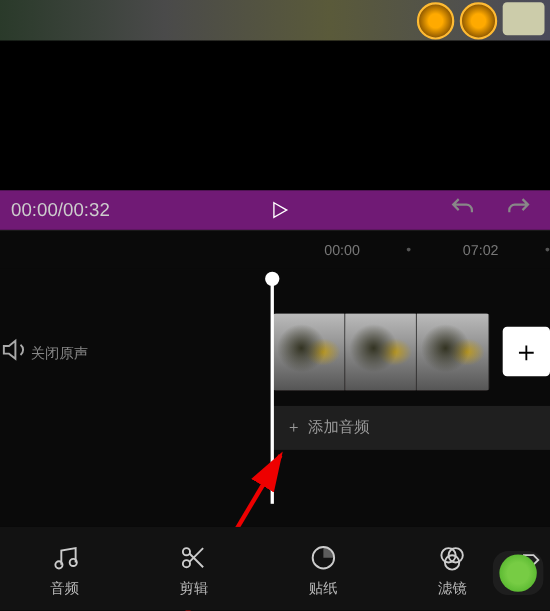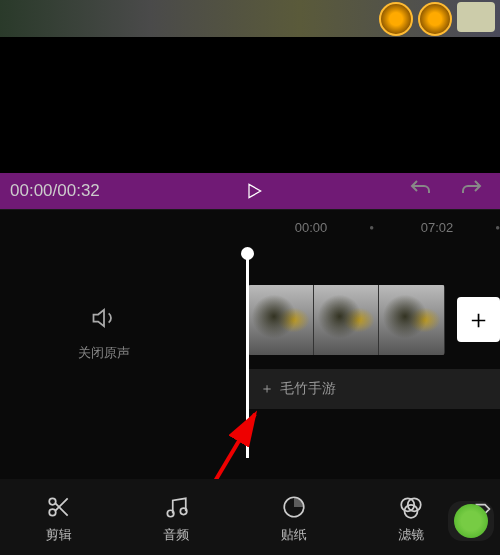--- a/index.html
+++ b/index.html
@@ -15,21 +15,21 @@
 .controls{height:36px;display:flex;align-items:center;padding:0 10px;background:#701a75;color:#ccc}
 .time{font-size:17px;color:#ccc;font-weight:400}
 .play-btn{flex:1;display:flex;justify-content:center}
 .play-btn svg{width:20px;height:20px;fill:none;stroke:#fff;stroke-width:1.5}
 .ur{display:flex;gap:28px;padding-right:6px}
 .ur svg{width:24px;height:24px;fill:none;stroke:#888;stroke-width:2}
 .ruler{height:34px;display:flex;align-items:center;color:#777;font-size:13px;border-top:1px solid #1a1a1a}
 .ruler-seg{flex:1;text-align:center;position:relative}
 .ruler-dot{position:absolute;right:0;top:50%;transform:translateY(-50%);color:#555;font-size:8px}
 .timeline-area{height:260px;position:relative;background:#0a0a0a}
-.mute-col{position:absolute;left:0;top:60px;width:232px;display:flex;flex-direction:column;align-items:center;padding-right:24px;box-sizing:border-box}
+.mute-col{position:absolute;left:0;top:60px;width:232px;display:flex;flex-direction:row;align-items:flex-start;padding-right:24px;box-sizing:border-box}
 .mute-col svg{width:28px;height:28px;fill:none;stroke:#aaa;stroke-width:1.5}
 .mute-txt{font-size:13px;color:#888;margin-top:8px}
 .track-wrap{position:absolute;left:248px;top:38px;right:0}
 .clip-row{height:75px;display:flex;align-items:center}
 .clip{height:70px;display:flex;overflow:hidden;border-radius:3px}
 .thumb{width:68px;height:70px;background:linear-gradient(180deg,#888 0%,#aaa 30%,#666 60%,#544 100%);border-right:1px solid #333;position:relative}
 .thumb::before{content:"";position:absolute;inset:0;background:radial-gradient(ellipse at 40% 45%,#332 0%,transparent 40%),radial-gradient(ellipse at 70% 50%,#b92 0%,transparent 25%),linear-gradient(180deg,#bbb 0%,#999 35%,#555 100%)}
 .add-clip{width:45px;height:45px;background:#fff;border-radius:4px;display:flex;align-items:center;justify-content:center;margin-left:12px;font-size:26px;color:#000;font-weight:300}
 .audio-row{margin-top:12px;height:40px;background:#1f1f1f;display:flex;align-items:center;padding-left:12px;color:#999;font-size:14px;gap:6px}
 .playhead{position:absolute;left:246px;top:8px;width:3px;height:206px;background:#fff}
@@ -98,54 +98,54 @@
     <div class="clip-row">
       <div class="clip">
         <div class="thumb"></div>
         <div class="thumb"></div>
         <div class="thumb"></div>
       </div>
       <div class="add-clip">＋</div>
     </div>
     <div class="audio-row">
       <span>＋</span>
-      <span>毛竹手游</span>
+      <span>添加音频</span>
     </div>
   </div>
 
   <div class="playhead"></div>
 
   <div class="arrow">
     <svg viewBox="0 0 180 250">
         <defs>
           <marker id="ah" markerWidth="10" markerHeight="10" refX="8" refY="3" orient="auto">
             <path d="M0,0 L9,3 L0,6 Z" fill="#e00"></path>
           </marker>
         </defs>
         <line x1="10" y1="245" x2="150" y2="10" stroke="#e00" stroke-width="4" marker-end="url(#ah)"></line>
       </svg>
   </div>
 </div>
 
 <div class="toolbar">
   <div class="tool">
     <svg viewBox="0 0 24 24">
+        <path d="M9 18 V6 l12-2 v12"></path>
+        <circle cx="7" cy="18" r="3"></circle>
+        <circle cx="19" cy="16" r="3"></circle>
+      </svg>
+    <span>音频</span>
+  </div>
+  <div class="tool">
+    <svg viewBox="0 0 24 24">
         <circle cx="6" cy="7" r="3"></circle>
         <circle cx="6" cy="17" r="3"></circle>
         <path d="M8.5 8.5 L20 20 M8.5 15.5 L20 4"></path>
       </svg>
     <span>剪辑</span>
-  </div>
-  <div class="tool">
-    <svg viewBox="0 0 24 24">
-        <path d="M9 18 V6 l12-2 v12"></path>
-        <circle cx="7" cy="18" r="3"></circle>
-        <circle cx="19" cy="16" r="3"></circle>
-      </svg>
-    <span>音频</span>
   </div>
   <div class="tool">
     <svg viewBox="0 0 24 24">
         <circle cx="12" cy="12" r="9"></circle>
         <path d="M12 3 a9 9 0 0 1 9 9 h-9 Z" fill="#ccc" stroke="none" opacity=".4"></path>
       </svg>
     <span>贴纸</span>
   </div>
   <div class="tool">
     <svg viewBox="0 0 24 24">

